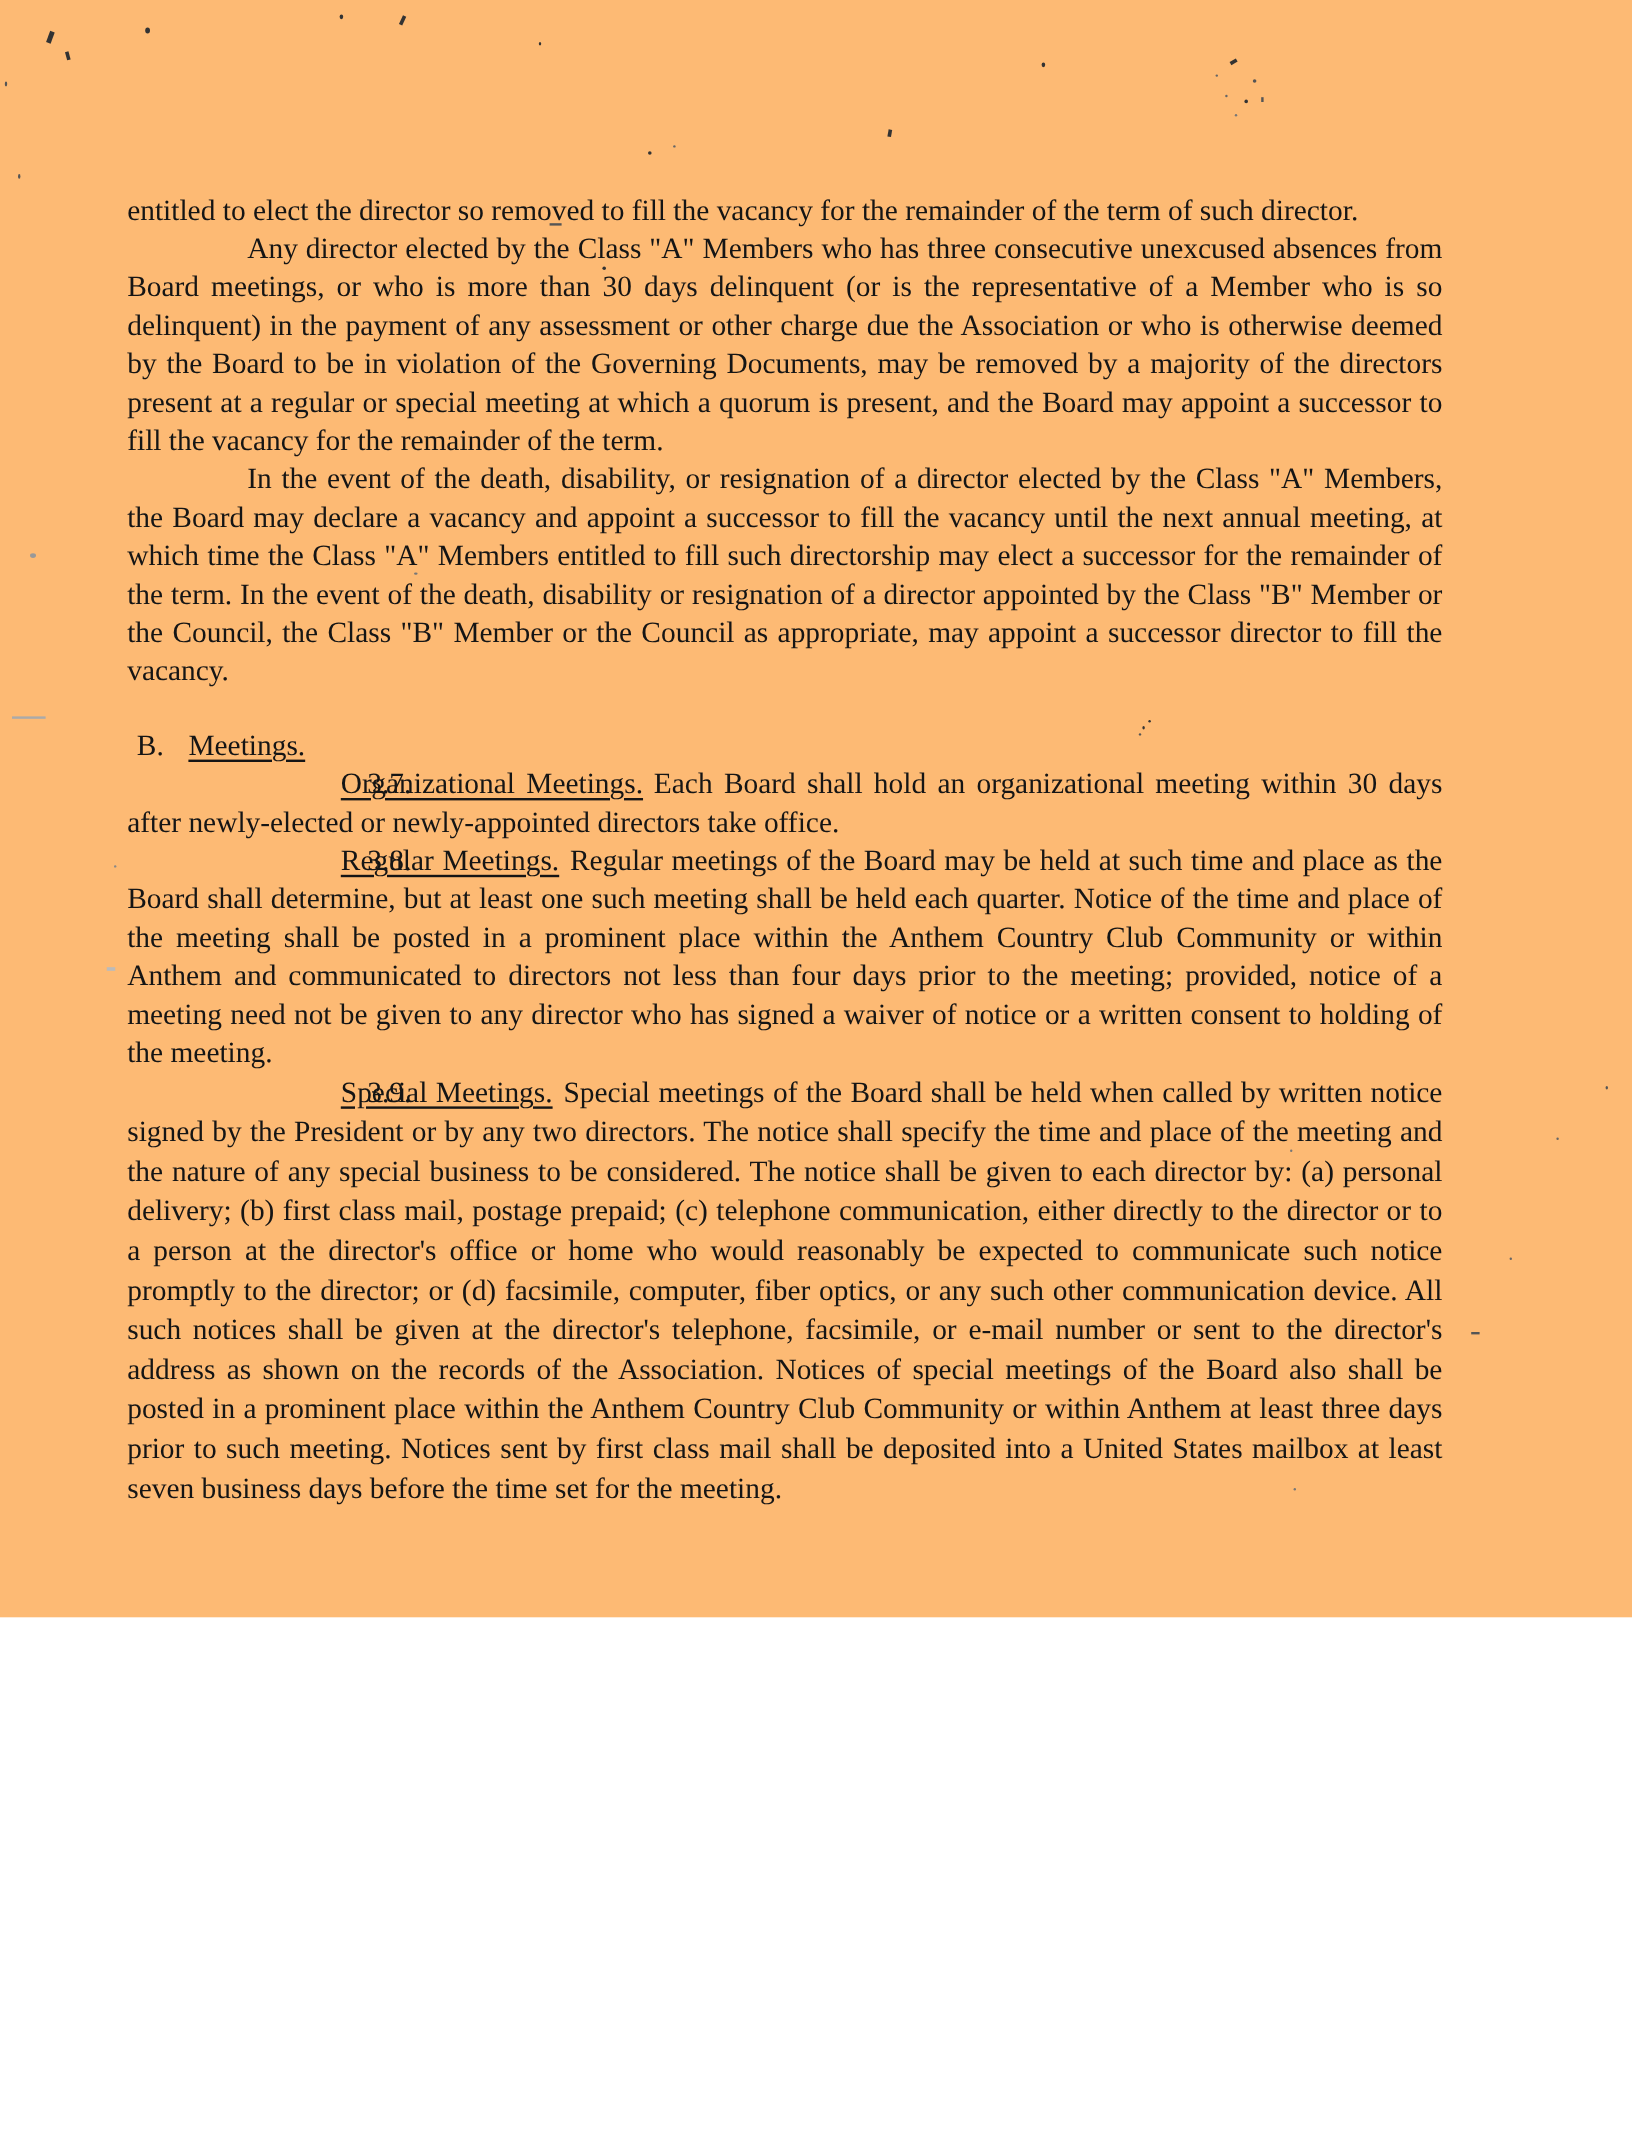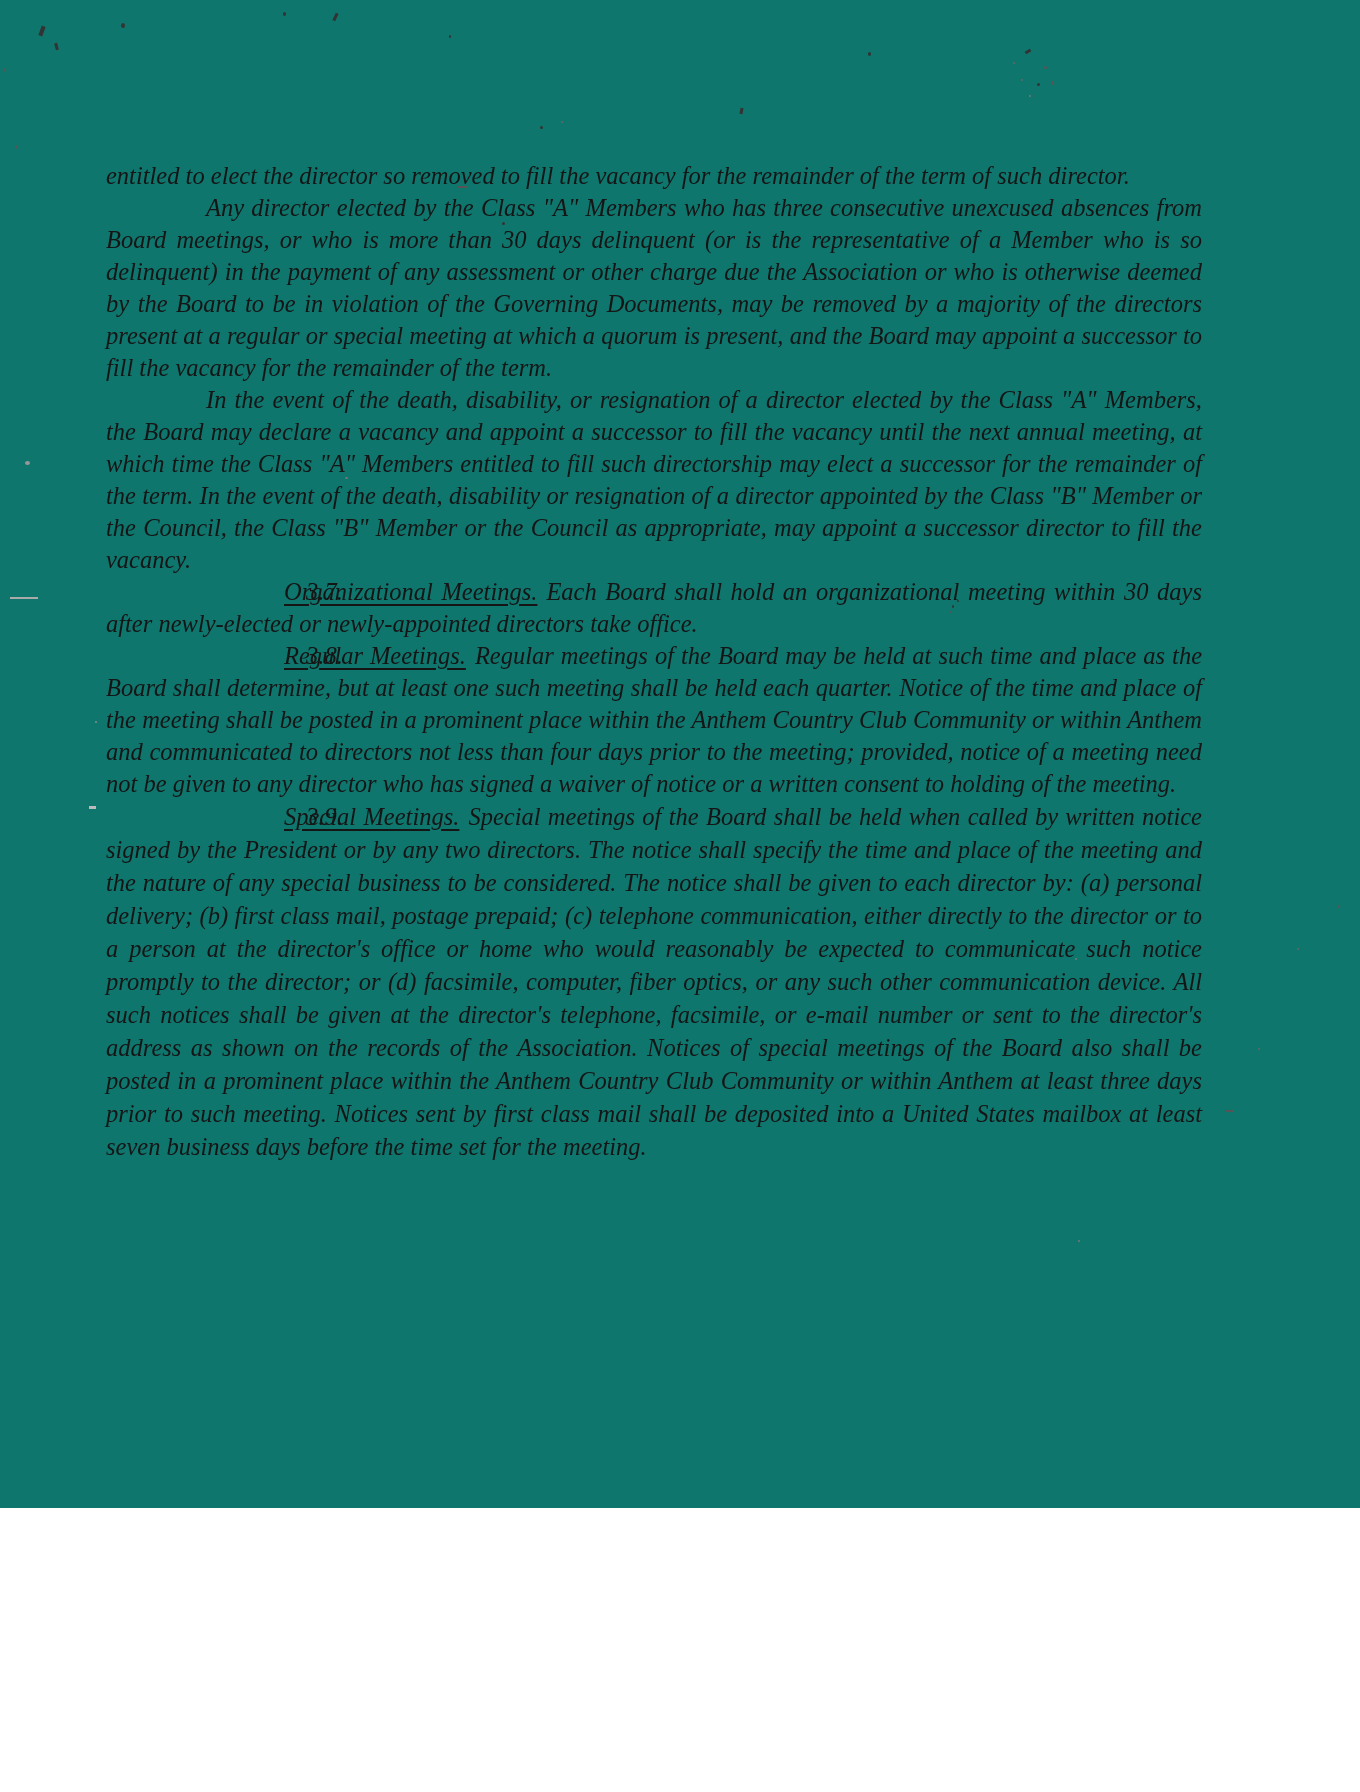--- a/index.html
+++ b/index.html
@@ -1,18 +1,18 @@
 <!DOCTYPE html>
 <html><head>
 <meta charset="utf-8">
 <style>
   html,body{margin:0;padding:0;background:#ffffff;}
   .page{
-    position:relative;width:1360px;height:1508px;background:#0f766e;overflow:hidden;
-    font-family:"Liberation Serif","DejaVu Serif",serif;color:#151515;font-style:italic;
+    position:relative;width:1360px;height:1348px;background:#fdba74;overflow:hidden;
+    font-family:"Liberation Serif","DejaVu Serif",serif;color:#151515;
   }
   .content{position:absolute;left:106px;top:160px;width:1096px;}
   .content p{margin:0;font-size:24.5px;line-height:32px;text-align:justify;}
   .indent{text-indent:100px;}
   .p-cont{margin-top:0;}
   .p-removal-a{margin-top:50px;}
   .p-removal-b{margin-top:36px;}
   .p-vacancy{margin-top:34px;}
   .heading{margin-top:30px !important;text-align:left !important;margin-left:8px !important;}
   .s37{margin-top:32px;}
@@ -33,20 +33,21 @@
 
   <div class="content">
 
     <p class="p-cont">entitled to elect the director so removed to fill the vacancy for the remainder of the term of such director.</p>
 
     <p class="indent p-removal-a">Any director elected by the Class "A" Members who has three consecutive unexcused absences from Board meetings, or who is more than 30 days delinquent (or is the representative of a Member who is so delinquent) in the payment of any assessment or other charge due the Association or who is otherwise deemed by the Board to be in violation of the Governing Documents, may be removed by a majority of the directors present at a regular or special meeting at which a quorum is present, and the Board may appoint a successor to fill the vacancy for the remainder of the term.</p>
 
 
     <p class="indent p-vacancy">In the event of the death, disability, or resignation of a director elected by the Class "A" Members, the Board may declare a vacancy and appoint a successor to fill the vacancy until the next annual meeting, at which time the Class "A" Members entitled to fill such directorship may elect a successor for the remainder of the term. In the event of the death, disability or resignation of a director appointed by the Class "B" Member or the Council, the Class "B" Member or the Council as appropriate, may appoint a successor director to fill the vacancy.</p>
 
+    <p class="heading"><span class="hletter">B.</span><span class="utitle">Meetings.</span></p>
 
     <p class="indent s37"><span class="secnum">3.7.</span><span class="utitle">Organizational Meetings.</span><span class="sectext">Each Board shall hold an organizational meeting within 30 days after newly-elected or newly-appointed directors take office.</span></p>
 
     <p class="indent s38"><span class="secnum">3.8.</span><span class="utitle">Regular Meetings.</span><span class="sectext">Regular meetings of the Board may be held at such time and place as the Board shall determine, but at least one such meeting shall be held each quarter. Notice of the time and place of the meeting shall be posted in a prominent place within the Anthem Country Club Community or within Anthem and communicated to directors not less than four days prior to the meeting; provided, notice of a meeting need not be given to any director who has signed a waiver of notice or a written consent to holding of the meeting.</span></p>
 
     <p class="indent s39"><span class="secnum">3.9.</span><span class="utitle">Special Meetings.</span><span class="sectext">Special meetings of the Board shall be held when called by written notice signed by the President or by any two directors. The notice shall specify the time and place of the meeting and the nature of any special business to be considered. The notice shall be given to each director by: (a) personal delivery; (b) first class mail, postage prepaid; (c) telephone communication, either directly to the director or to a person at the director's office or home who would reasonably be expected to communicate such notice promptly to the director; or (d) facsimile, computer, fiber optics, or any such other communication device. All such notices shall be given at the director's telephone, facsimile, or e-mail number or sent to the director's address as shown on the records of the Association. Notices of special meetings of the Board also shall be posted in a prominent place within the Anthem Country Club Community or within Anthem at least three days prior to such meeting. Notices sent by first class mail shall be deposited into a United States mailbox at least seven business days before the time set for the meeting.</span></p>
 
   </div>
 
   <div class="pagenum">7</div>

